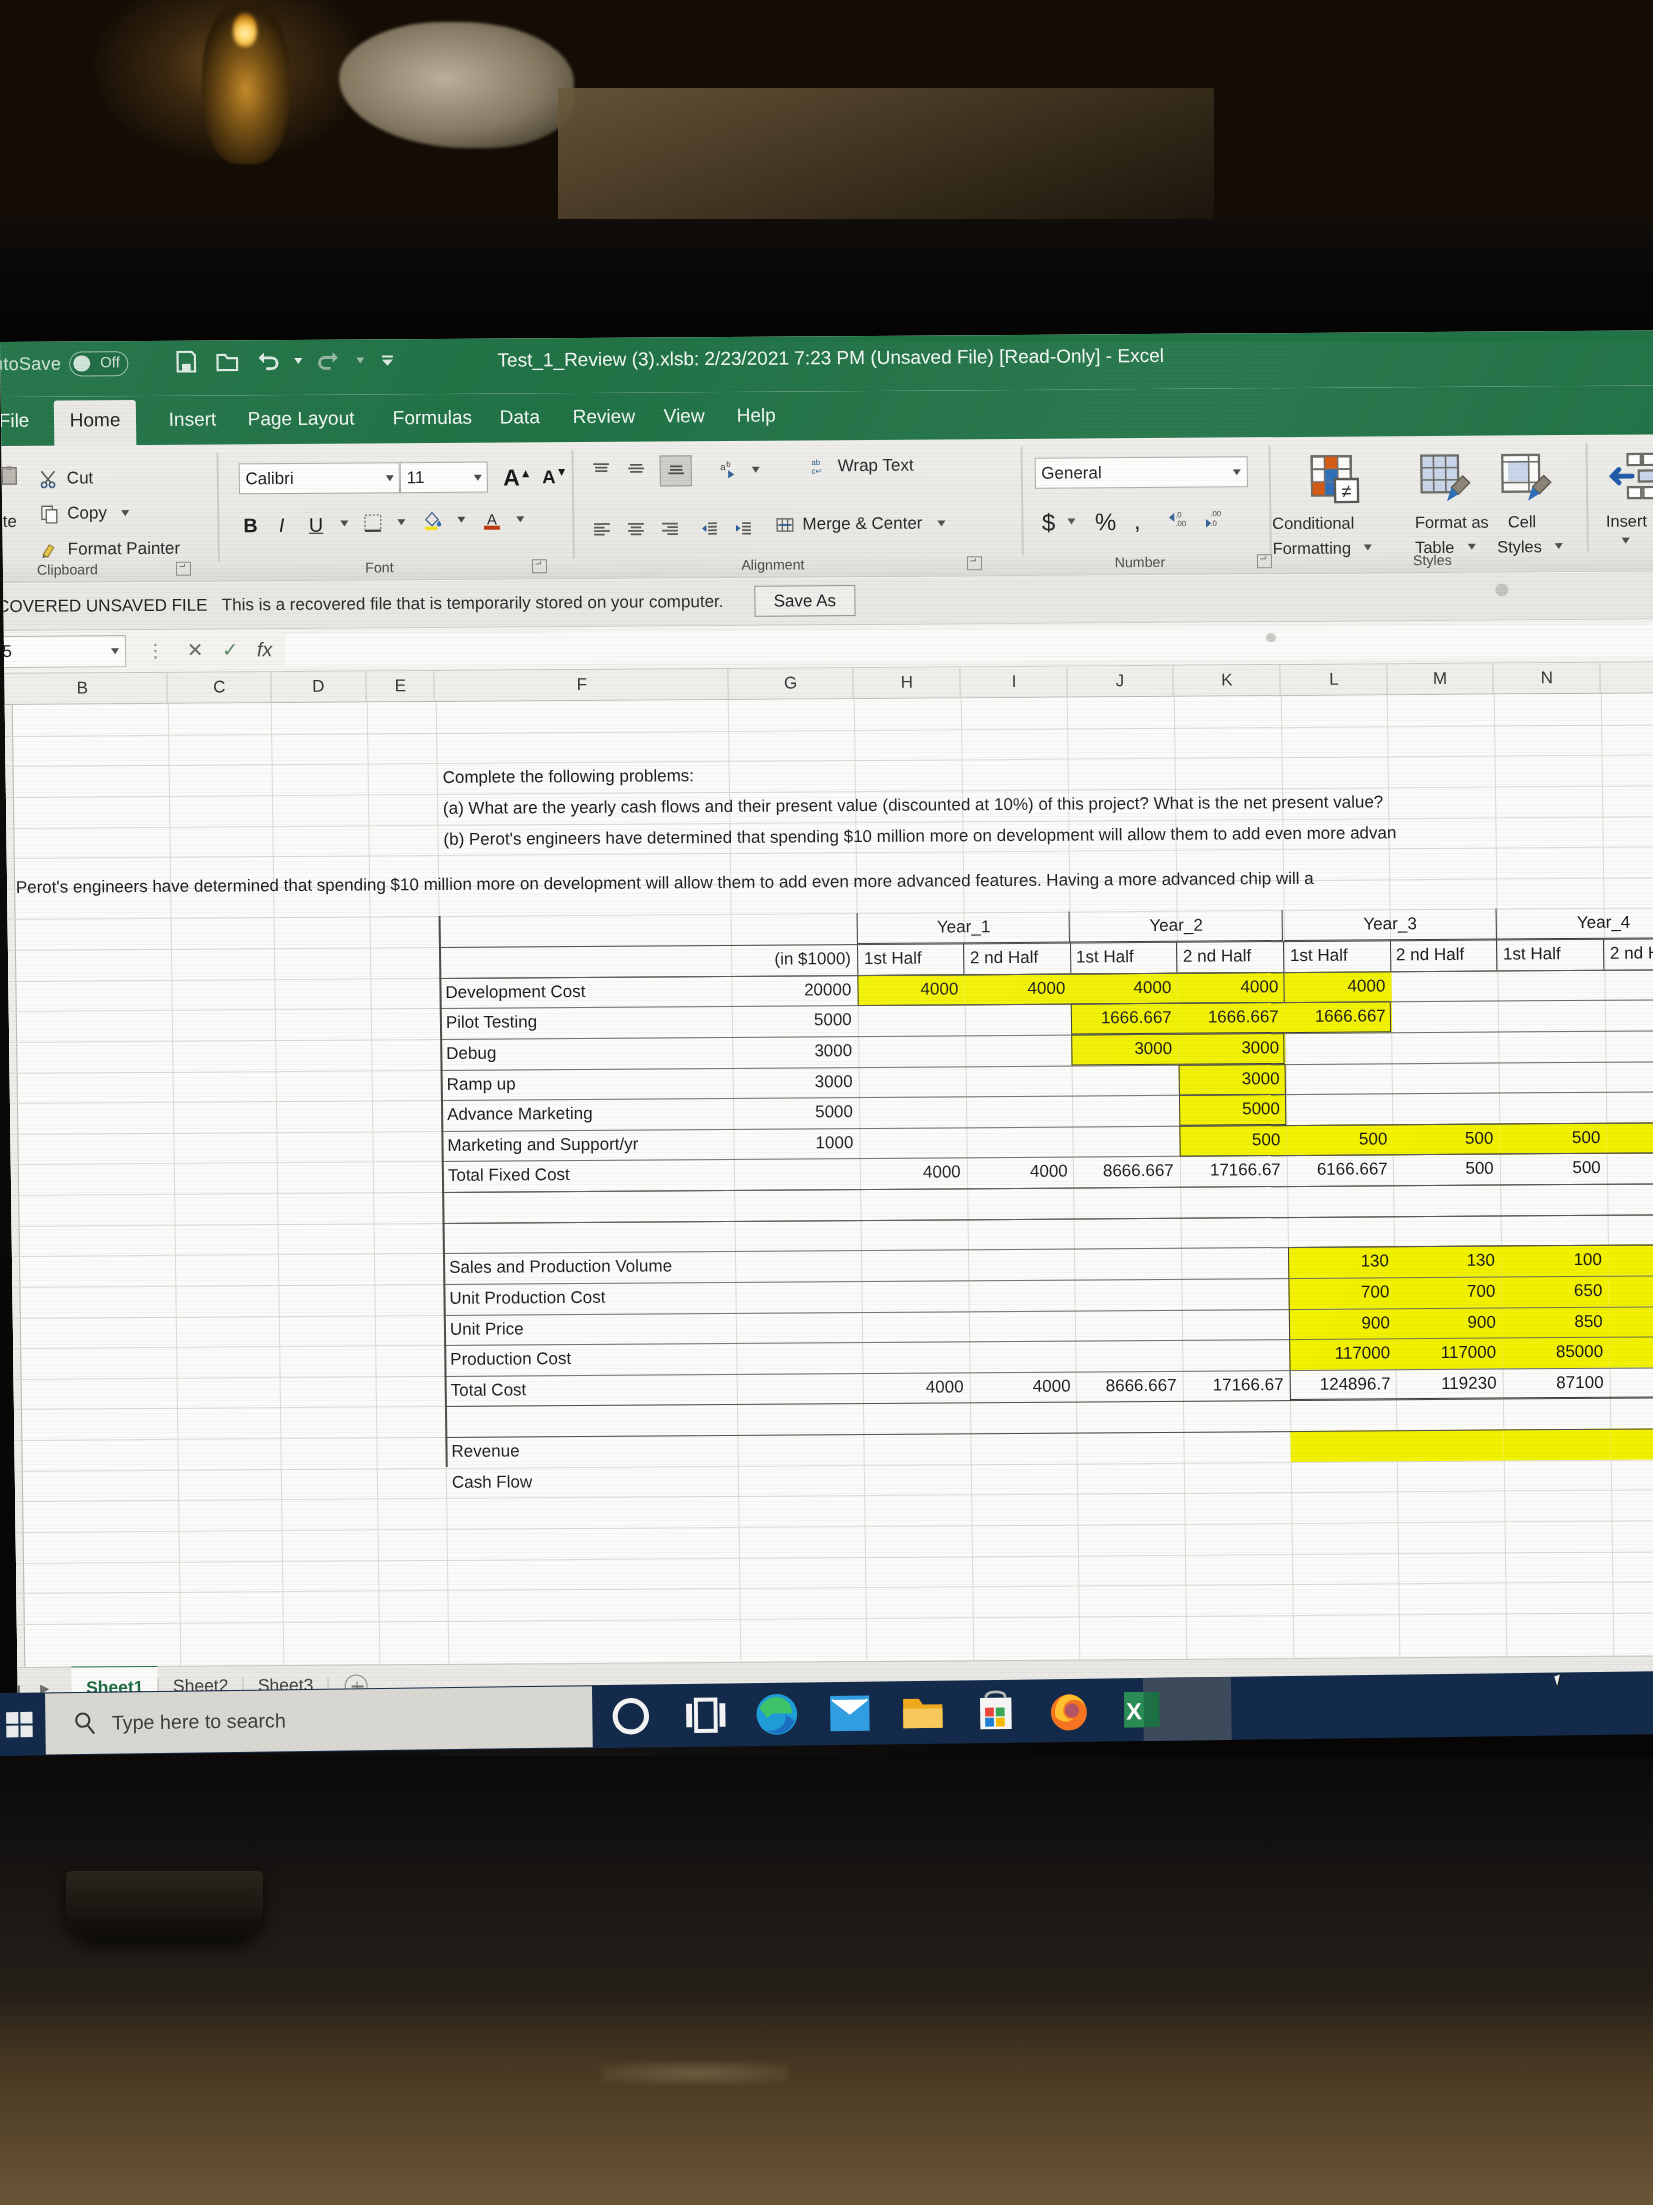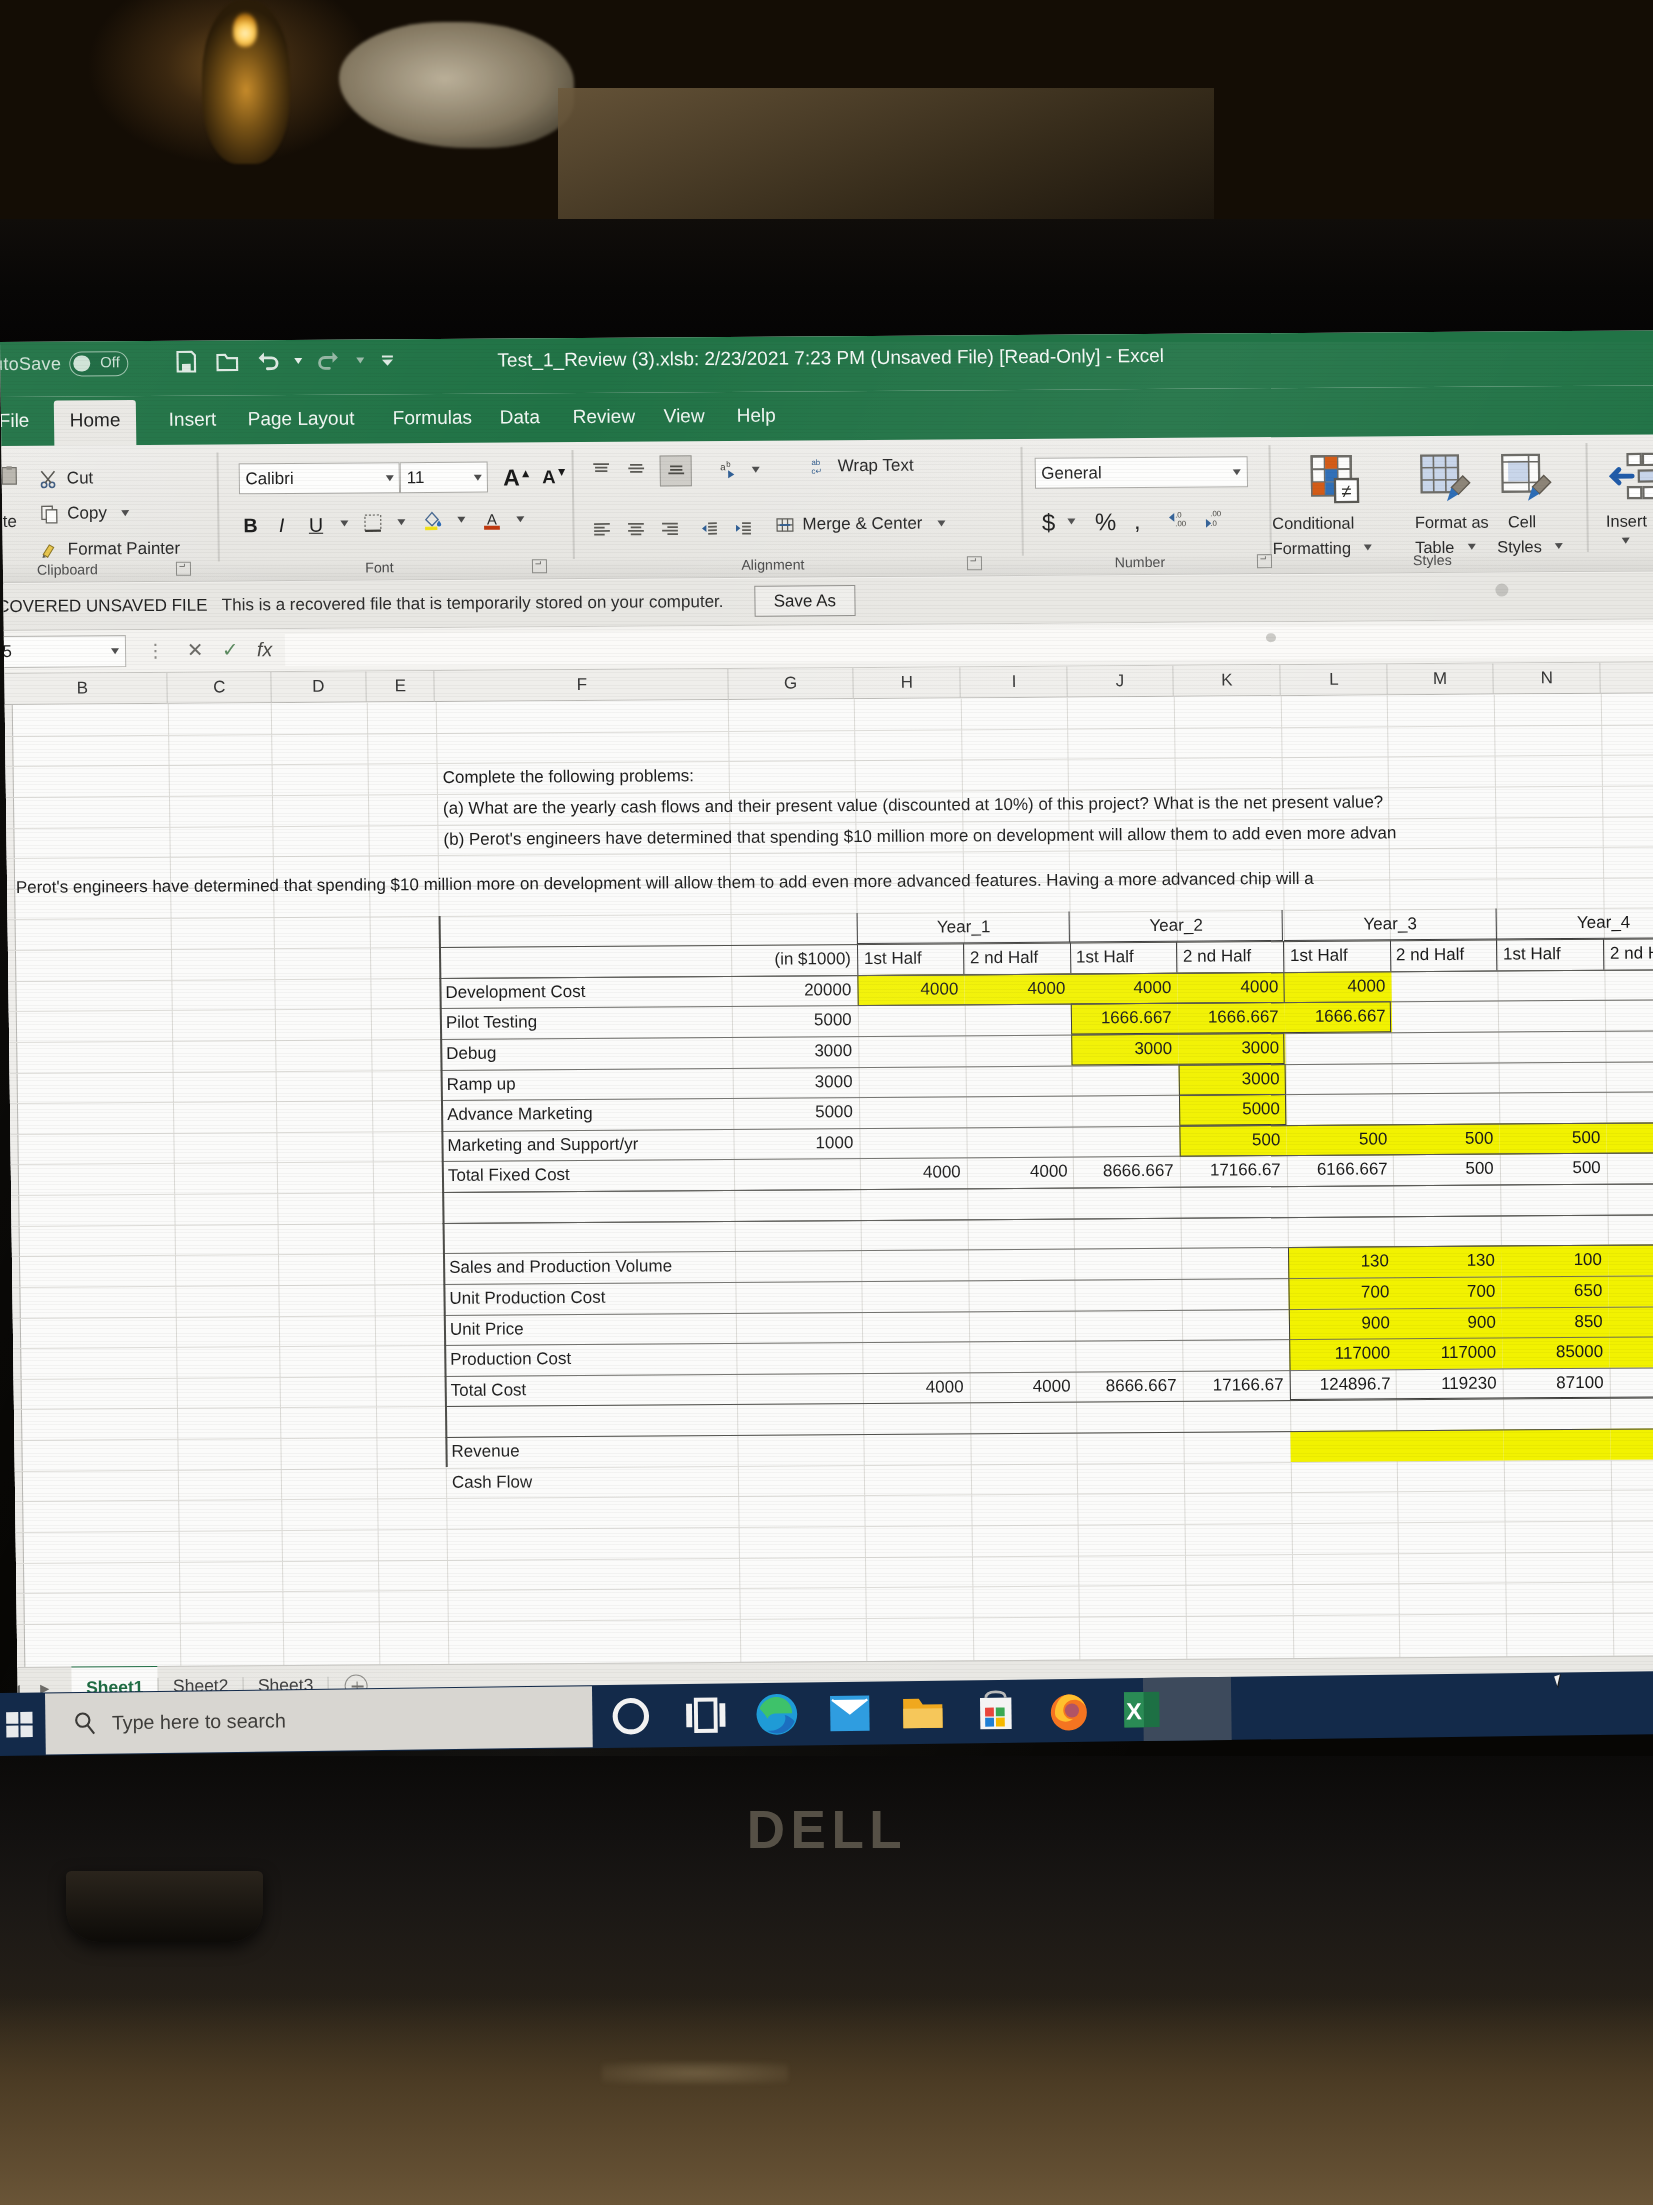--- a/index.html
+++ b/index.html
@@ -1042,19 +1042,18 @@
         <svg viewBox="0 0 24 24">
             <rect x="3" y="3" width="18" height="18" fill="#1d7044"></rect>
             <rect x="3" y="3" width="10" height="18" fill="#2a8b55"></rect>
             <text x="8" y="17" font-size="12" text-anchor="middle" fill="#ffffff" font-family="Liberation Sans" font-weight="bold">X</text>
           </svg>
       </span>
     </div>
   </div>
 
   <div class="monitor-bottom"></div>
-  <div class="dell">DELL</div>
   <div class="standhole"></div>
   <div class="deskglow"></div>
   <div class="dust"></div>
   <div class="cursor"></div>
 </div>
 
 
 </body></html>

